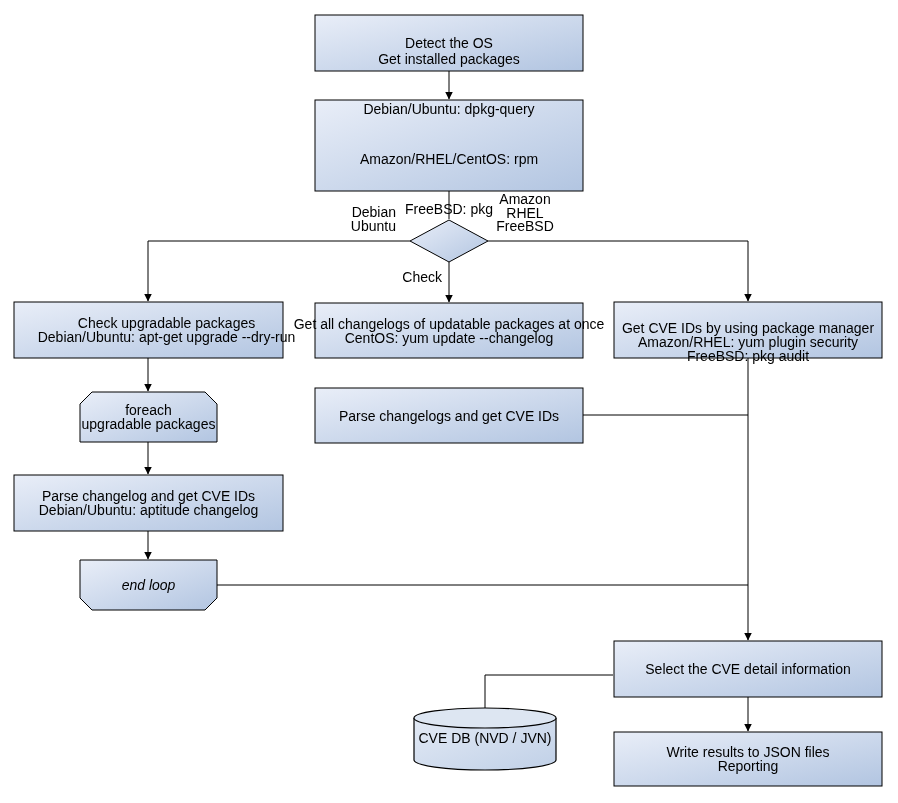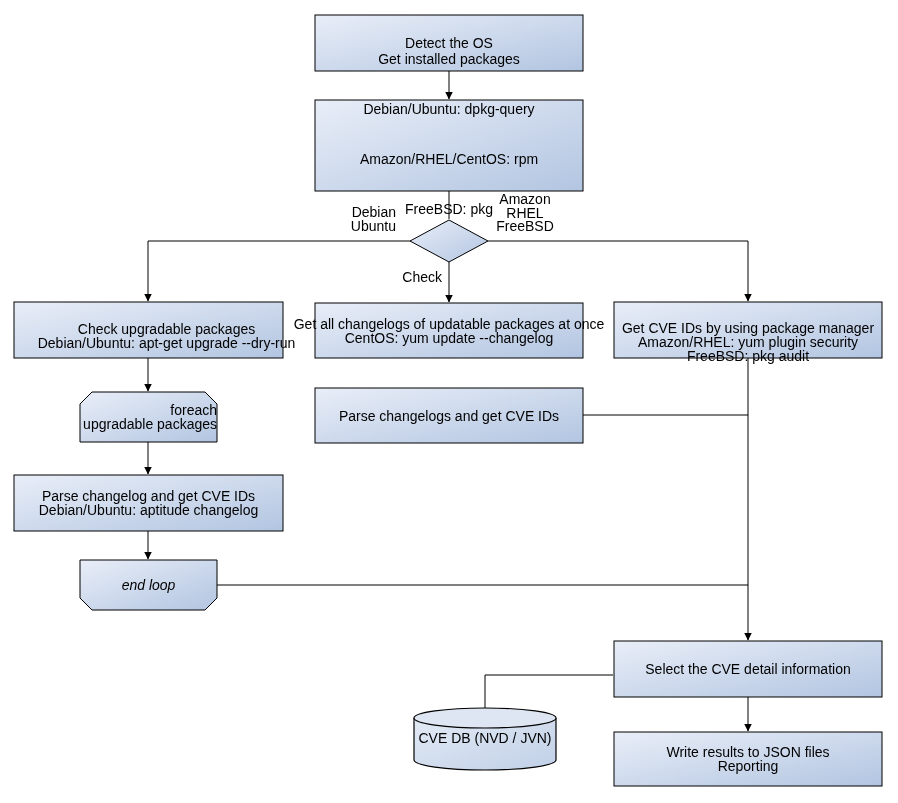--- a/index.html
+++ b/index.html
@@ -10,22 +10,22 @@
          align-items:center;color:#000;font-size:14px;line-height:14px;text-align:center;
          pointer-events:none;}
   .label div{white-space:nowrap;}
   .edge-label{position:absolute;color:#000;font-size:14px;line-height:13.5px;pointer-events:none;}
   .edge-label.right div{text-align:right;}
   .edge-label.center div{text-align:center;}
 
   
   .lbl-detect      {left:315px;top:15px; width:268px;height:56px;}
   .lbl-installed   {left:315px;top:88px;width:268px;height:91px;gap:36px;}
-  .lbl-check       {left:14px; top:302px;width:305px;height:56px;margin-top:6px;}
-  .lbl-foreach     {left:80px; top:392px;width:137px;height:50px;align-items:flex-end;}
+  .lbl-check       {left:14px; top:302px;width:305px;height:56px;}
+  .lbl-foreach     {left:80px; top:392px;width:137px;height:50px;}
   .lbl-parsedeb    {left:14px; top:475px;width:269px;height:56px;border-radius:12px;}
   .lbl-endloop     {left:80px; top:560px;width:137px;height:50px;font-style:italic;}
   .lbl-getall      {left:315px;top:303px;width:268px;height:55px;}
   .lbl-parsemid    {left:315px;top:388px;width:268px;height:56px;}
   .lbl-getcve     {left:614px;top:302px;width:268px;height:56px;margin-top:12px;}
   .lbl-select      {left:614px;top:641px;width:268px;height:56px;text-align:right;}
   .lbl-write       {left:614px;top:732px;width:268px;height:54px;}
   .lbl-cvedb       {left:414px;top:716px;width:142px;height:44px;}
 
   .elbl-debian {left:338px;top:206px;width:58px;}

